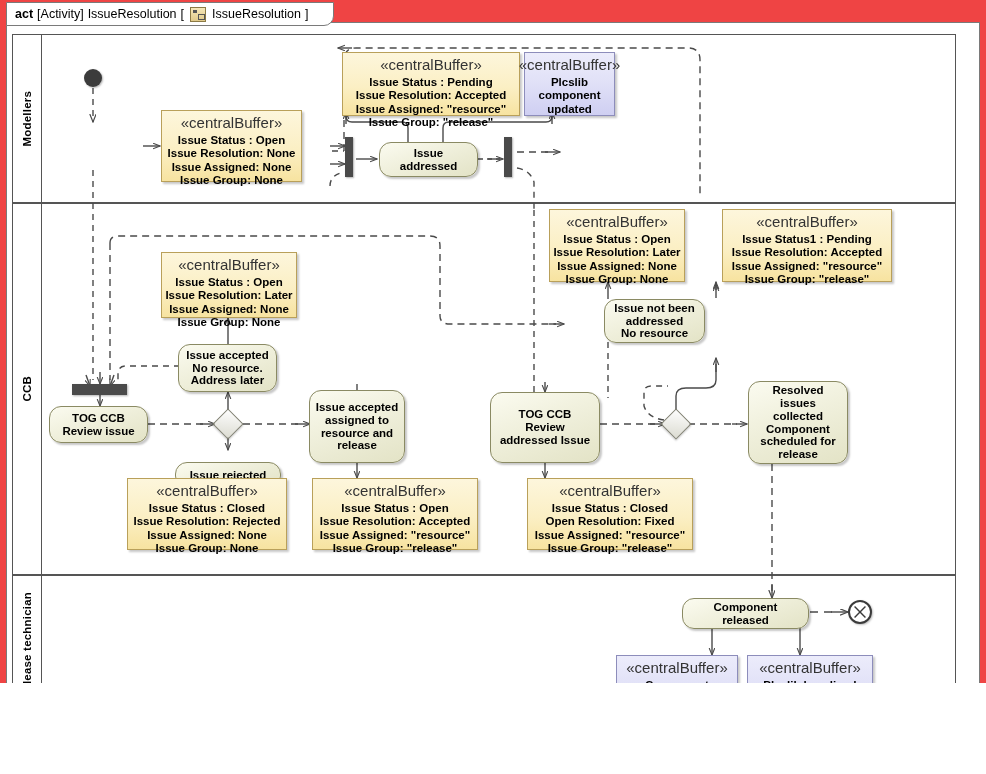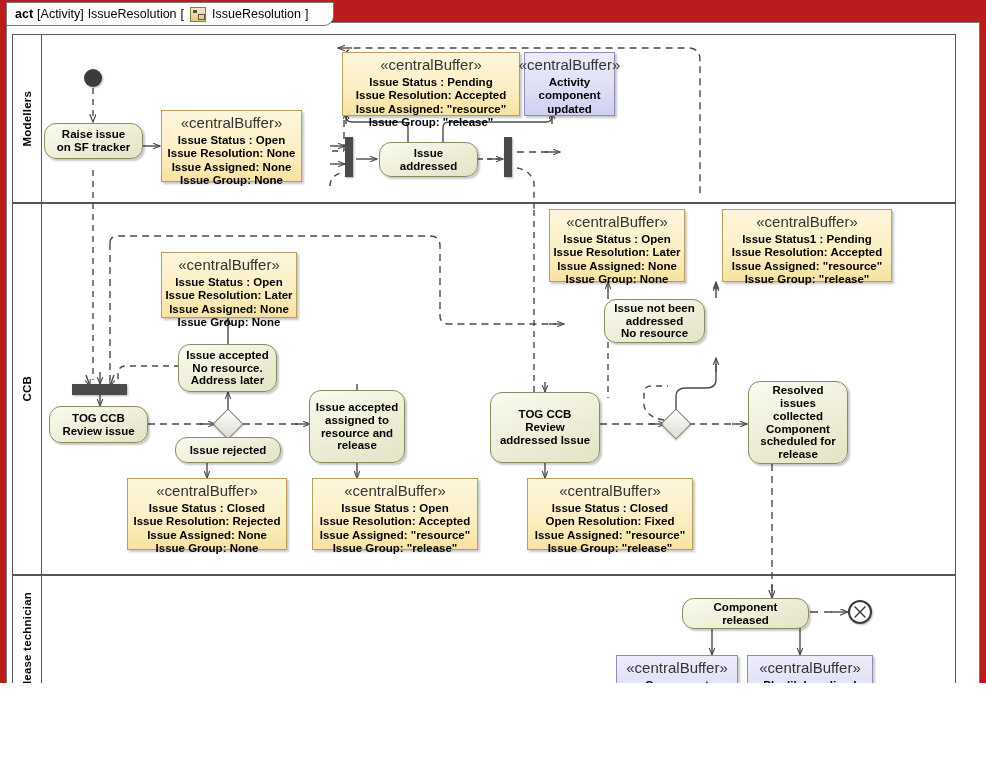--- a/index.html
+++ b/index.html
@@ -2,21 +2,21 @@
 <html><head>
 <meta charset="utf-8">
 <title>act [Activity] IssueResolution</title>
 <style>
   html,body{margin:0;padding:0;background:#ffffff;}
   body{font-family:"Liberation Sans",sans-serif;}
 
   #canvas{
     position:relative;
     width:986px;height:683px;
-    background:#b91c1c;
+    background:#ef4444;
     overflow:hidden;
   }
 
   
   #frame-tab{
     position:absolute;left:6px;top:2px;height:22px;
     border:1px solid #7a7a7a;
     border-bottom:1px solid #7a7a7a;
     background:#ffffff;
     padding:0 24px 0 8px;
@@ -287,24 +287,20 @@
       <path d="M831,612 L848,612" marker-end="url(#ah)"></path>
 
       <path d="M712,628 L712,655" marker-end="url(#ahs)"></path>
 
       <path d="M800,628 L800,655" marker-end="url(#ahs)"></path>
     </g>
   </svg>
 
   <div class="node initial" style="left:84px;top:69px;width:18px;height:18px;"></div>
 
-  <div class="node action" style="left:44px;top:123px;width:99px;height:36px;">
-    <span style="white-space:pre-line;">Raise issue
-on SF tracker</span>
-  </div>
 
   <div class="node buffer" style="left:161px;top:110px;width:141px;height:72px;">
     <div class="stereo">«centralBuffer»</div>
     <div class="buflines">
       <div>Issue Status : Open</div>
       <div>Issue Resolution: None</div>
       <div>Issue Assigned: None</div>
       <div>Issue Group: None</div>
     </div>
   </div>
@@ -315,21 +311,21 @@
       <div>Issue Status : Pending</div>
       <div>Issue Resolution: Accepted</div>
       <div>Issue Assigned: "resource"</div>
       <div>Issue Group: "release"</div>
     </div>
   </div>
 
   <div class="node buffer lav" style="left:524px;top:52px;width:91px;height:64px;">
     <div class="stereo">«centralBuffer»</div>
     <div class="buflines">
-      <div>Activity</div>
+      <div>Plcslib</div>
       <div>component</div>
       <div>updated</div>
     </div>
   </div>
 
   <div class="node bar" style="left:345px;top:137px;width:8px;height:40px;"></div>
 
   <div class="node action" style="left:379px;top:142px;width:99px;height:35px;">
     <span style="white-space:pre-line;">Issue
 addressed</span>
@@ -383,21 +379,21 @@
 
   <div class="node mergebar" style="left:72px;top:384px;width:55px;height:11px;"></div>
 
   <div class="node action" style="left:49px;top:406px;width:99px;height:37px;">
     <span style="white-space:pre-line;">TOG CCB
 Review issue</span>
   </div>
 
   <div class="node diamond" style="left:217px;top:413px;width:22px;height:22px;"></div>
 
-  <div class="node action" style="left:175px;top:437px;width:106px;height:26px;">
+  <div class="node action" style="left:175px;top:462px;width:106px;height:26px;">
     <span style="white-space:pre-line;">Issue rejected</span>
   </div>
 
   <div class="node action" style="left:309px;top:390px;width:96px;height:73px;">
     <span style="white-space:pre-line;">Issue accepted
 assigned to
 resource and
 release</span>
   </div>
 

